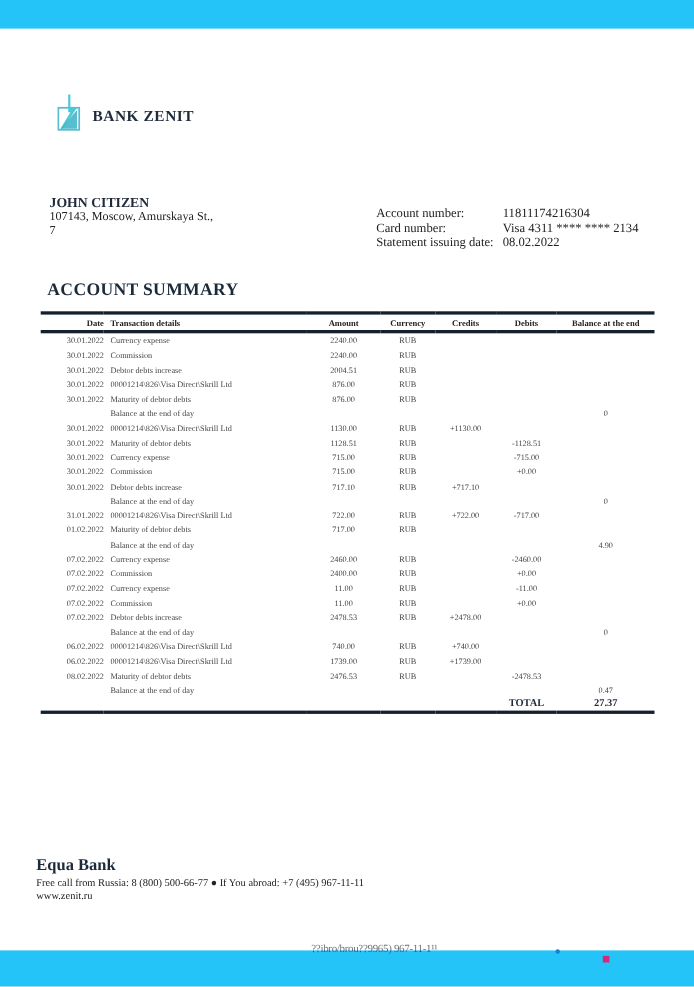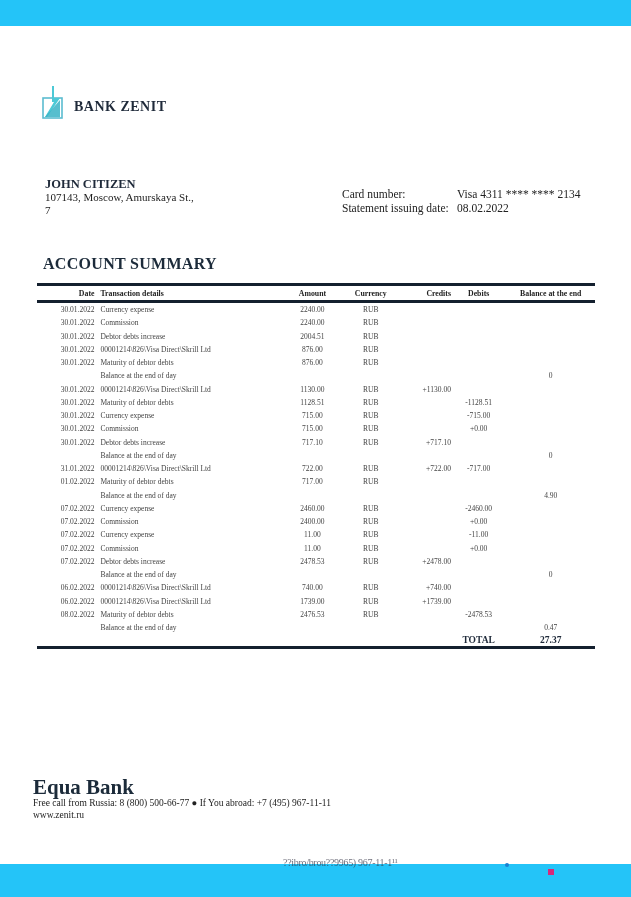--- a/index.html
+++ b/index.html
@@ -6,21 +6,21 @@
   body {
     width: 631px; height: 897px; position: relative; overflow: hidden;
     background: #ffffff; font-family: "Liberation Serif", serif; color: #222;
   }
   .top-bar { position: absolute; left: 0; top: 0; width: 631px; height: 26px; background: #24c4f8; }
   .bottom-bar { position: absolute; left: 0; top: 864px; width: 631px; height: 33px; background: #24c4f8; }
   .bottom-smudge { position: absolute; left: 283px; top: 857px; font-size: 10px; color: #334; opacity: 0.7; letter-spacing: -0.3px; }
   .bottom-mark { position: absolute; left: 548px; top: 869px; width: 6px; height: 6px; background: #d6297a; }
   .bottom-dot { position: absolute; left: 505px; top: 863px; width: 4px; height: 4px; background: #1a7fd0; border-radius: 50%; }
 
-  .logo { position: absolute; left: 42px; top: 84px; display: flex; align-items: center; justify-content: space-between; }
+  .logo { position: absolute; left: 52px; top: 84px; display: flex; align-items: center; justify-content: space-between; }
   .logo-icon { width: 20px; height: 34px; position: relative; margin-right: 12px; }
   .logo-name { font-size: 14px; font-weight: bold; color: #1f2a3a; letter-spacing: 0.5px; margin-top: 12px; }
 
   .customer { position: absolute; left: 45px; top: 178px; font-size: 11px; line-height: 13px; }
   .customer .name { font-weight: bold; font-size: 12.5px; color: #1f2a3a; }
   .customer .addr { width: 150px; }
 
   .acct { position: absolute; left: 342px; top: 188px; font-size: 11.5px; line-height: 13.5px; }
   .acct table { border-collapse: collapse; }
   .acct td { padding: 0; vertical-align: top; }
@@ -29,27 +29,27 @@
   .summary-title { position: absolute; left: 43px; top: 255px; font-size: 16px; font-weight: bold; color: #1c2b3a; letter-spacing: 0.3px; }
 
   .tx { position: absolute; left: 37px; top: 283px; width: 558px; border-collapse: collapse; font-size: 7.5px; }
   .tx thead th { font-weight: bold; font-size: 7.8px; color: #222; height: 14px; padding: 0; border-top: 3px solid #14202e; border-bottom: 3px solid #14202e; }
   .tx tbody td { height: 13.25px; padding: 0; color: #444; white-space: nowrap; }
   .tx tfoot td { height: 12px; padding: 0; border-bottom: 3px solid #14202e; font-weight: bold; font-size: 9.5px; color: #1f2a3a; }
   .c-date { width: 58px; text-align: right; }
   .c-det { width: 180px; text-align: left; padding-left: 6px !important; }
   .c-amt { width: 68px; text-align: center; }
   .c-cur { width: 50px; text-align: center; }
-  .c-cre { width: 56px; text-align: right; }
+  .c-cre { width: 56px; text-align: center; }
   .c-deb { width: 56px; text-align: center; }
   .c-bal { width: 90px; text-align: center; }
   .tx th.c-det { text-align: left; }
 
   .footer { position: absolute; left: 33px; top: 777px; font-size: 9.5px; line-height: 12px; color: #222; }
-  .footer .bank { font-size: 21px; font-weight: bold; color: #1c2b3a; line-height: 20px; }
+  .footer .bank { font-size: 15px; font-weight: bold; color: #1c2b3a; line-height: 20px; }
 </style>
 </head>
 <body>
 
 <div class="top-bar"></div>
 
 <div class="logo">
   <div class="logo-icon">
     <svg width="22" height="36" viewBox="0 0 22 36">
       <rect x="1" y="14" width="19" height="20" fill="none" stroke="#5bbcd0" stroke-width="1.6"></rect>
@@ -61,20 +61,24 @@
 </div>
 
 <div class="customer">
   <div class="name">JOHN CITIZEN</div>
   <div class="addr">107143, Moscow, Amurskaya St., 7</div>
 </div>
 
 <div class="acct">
   <table>
     <tbody id="acct-body">
+        <tr>
+          <td class="k">Account number:</td>
+          <td>11811174216304</td>
+        </tr>
         <tr>
           <td class="k">Card number:</td>
           <td>Visa 4311 **** **** 2134</td>
         </tr>
         <tr>
           <td class="k">Statement issuing date:</td>
           <td>08.02.2022</td>
         </tr>
       </tbody>
   </table>

